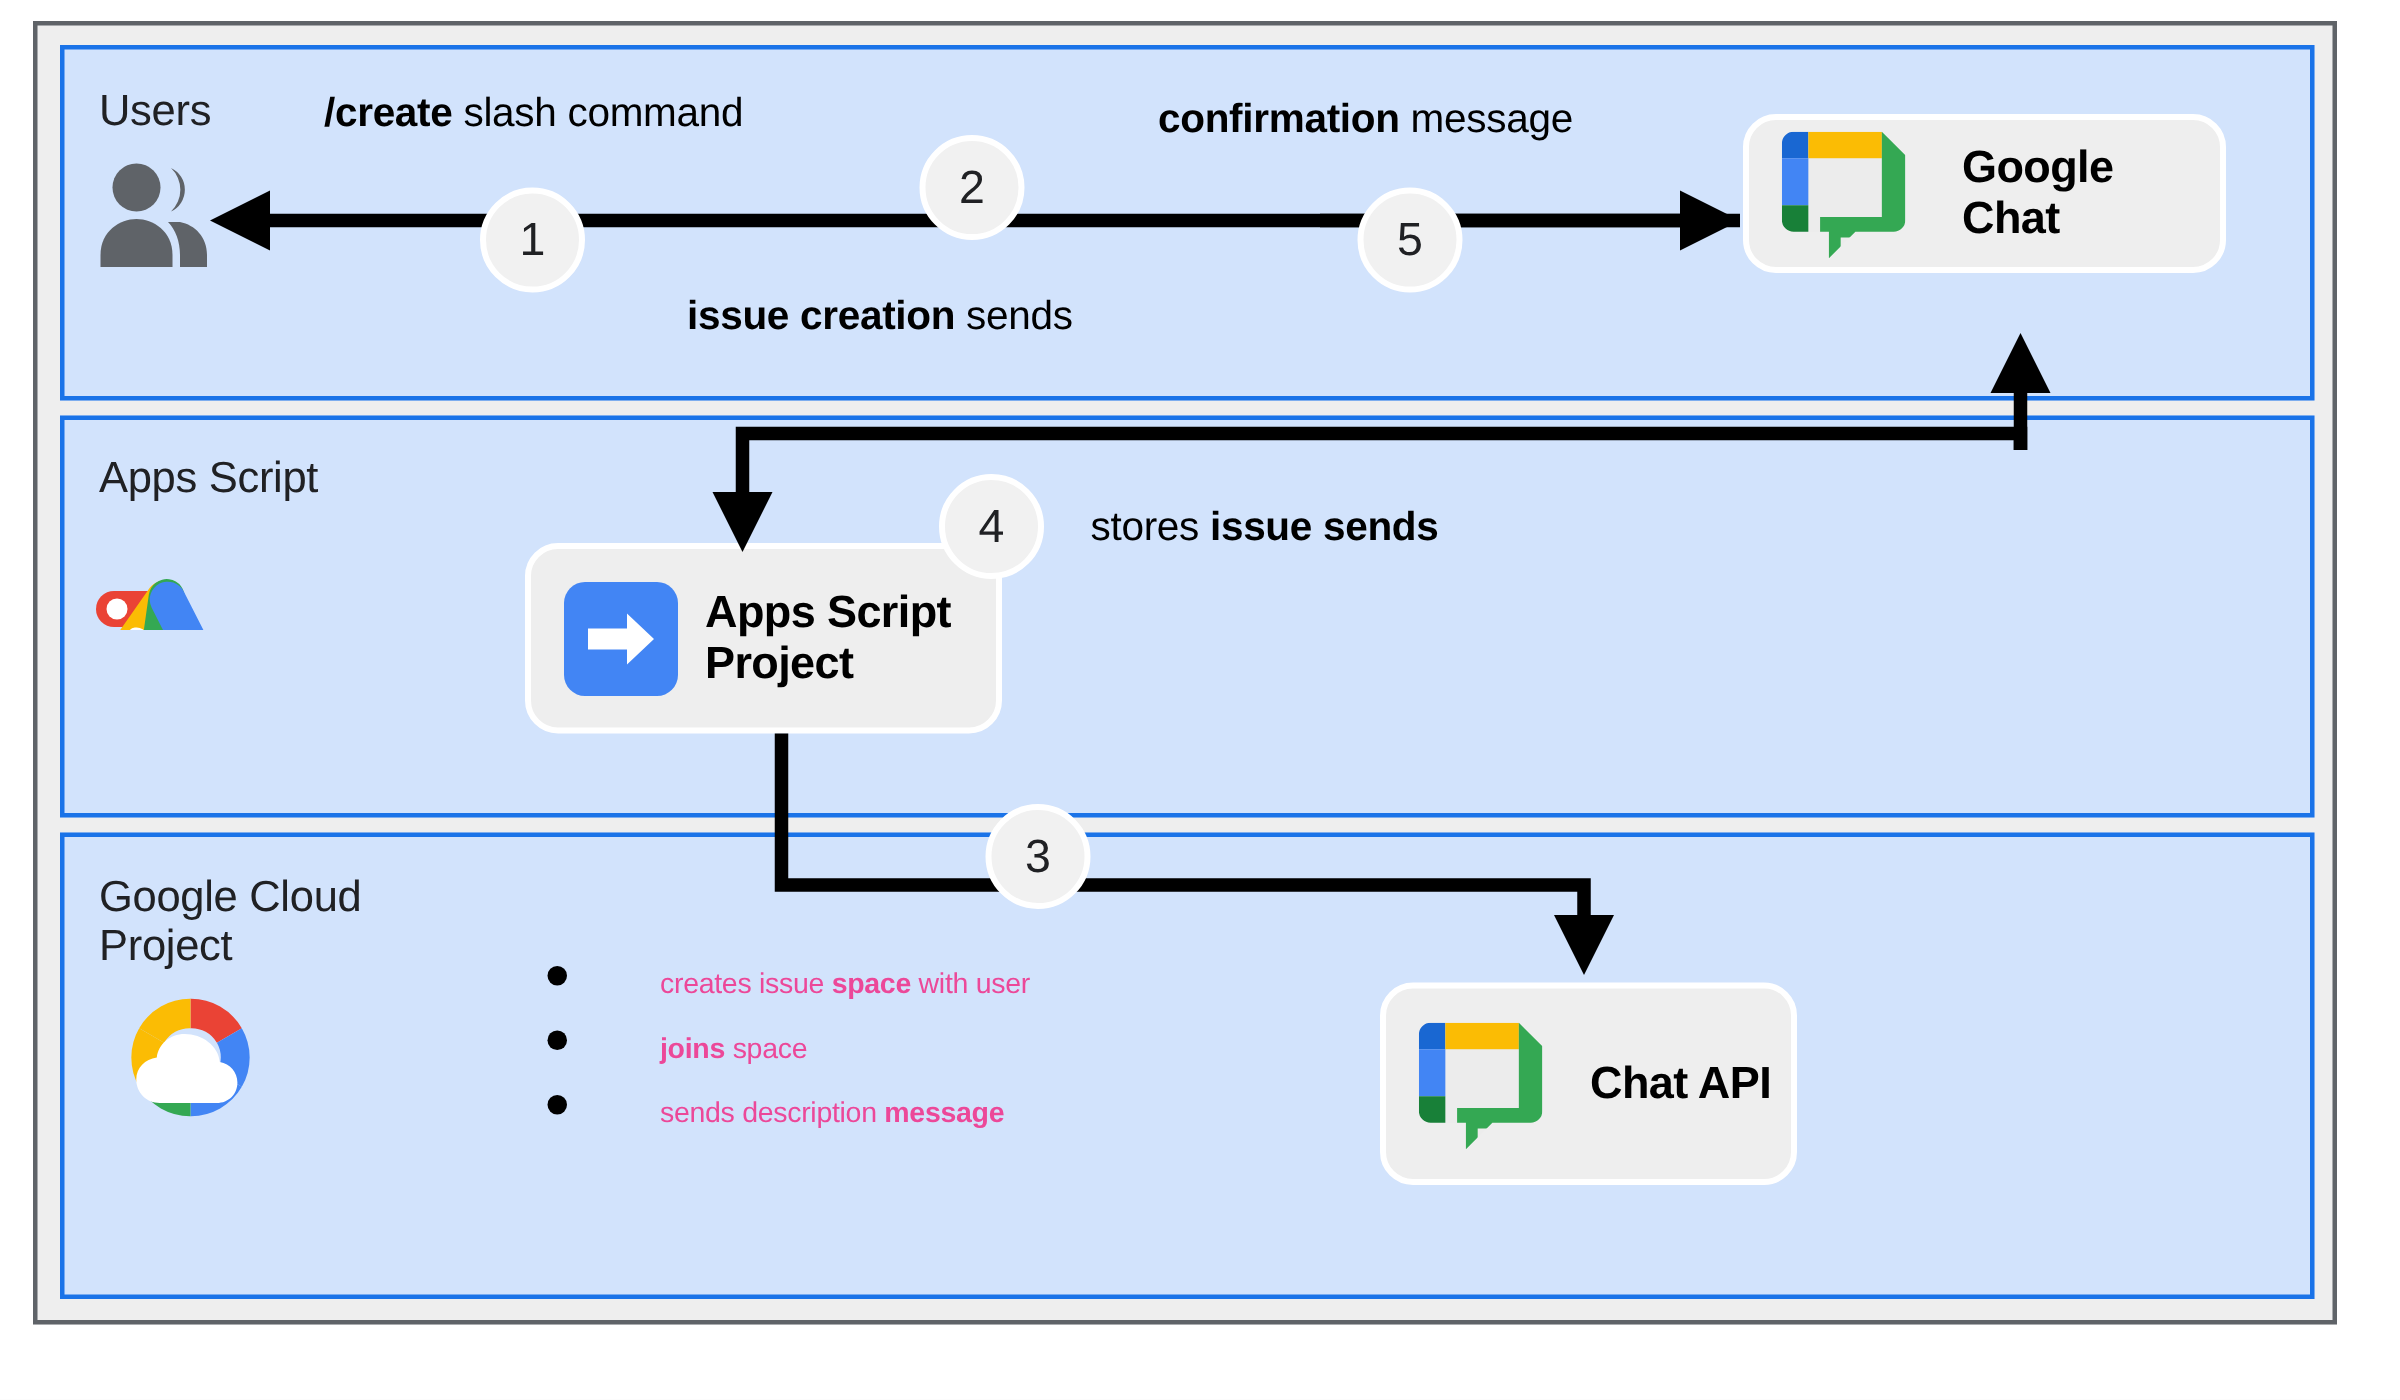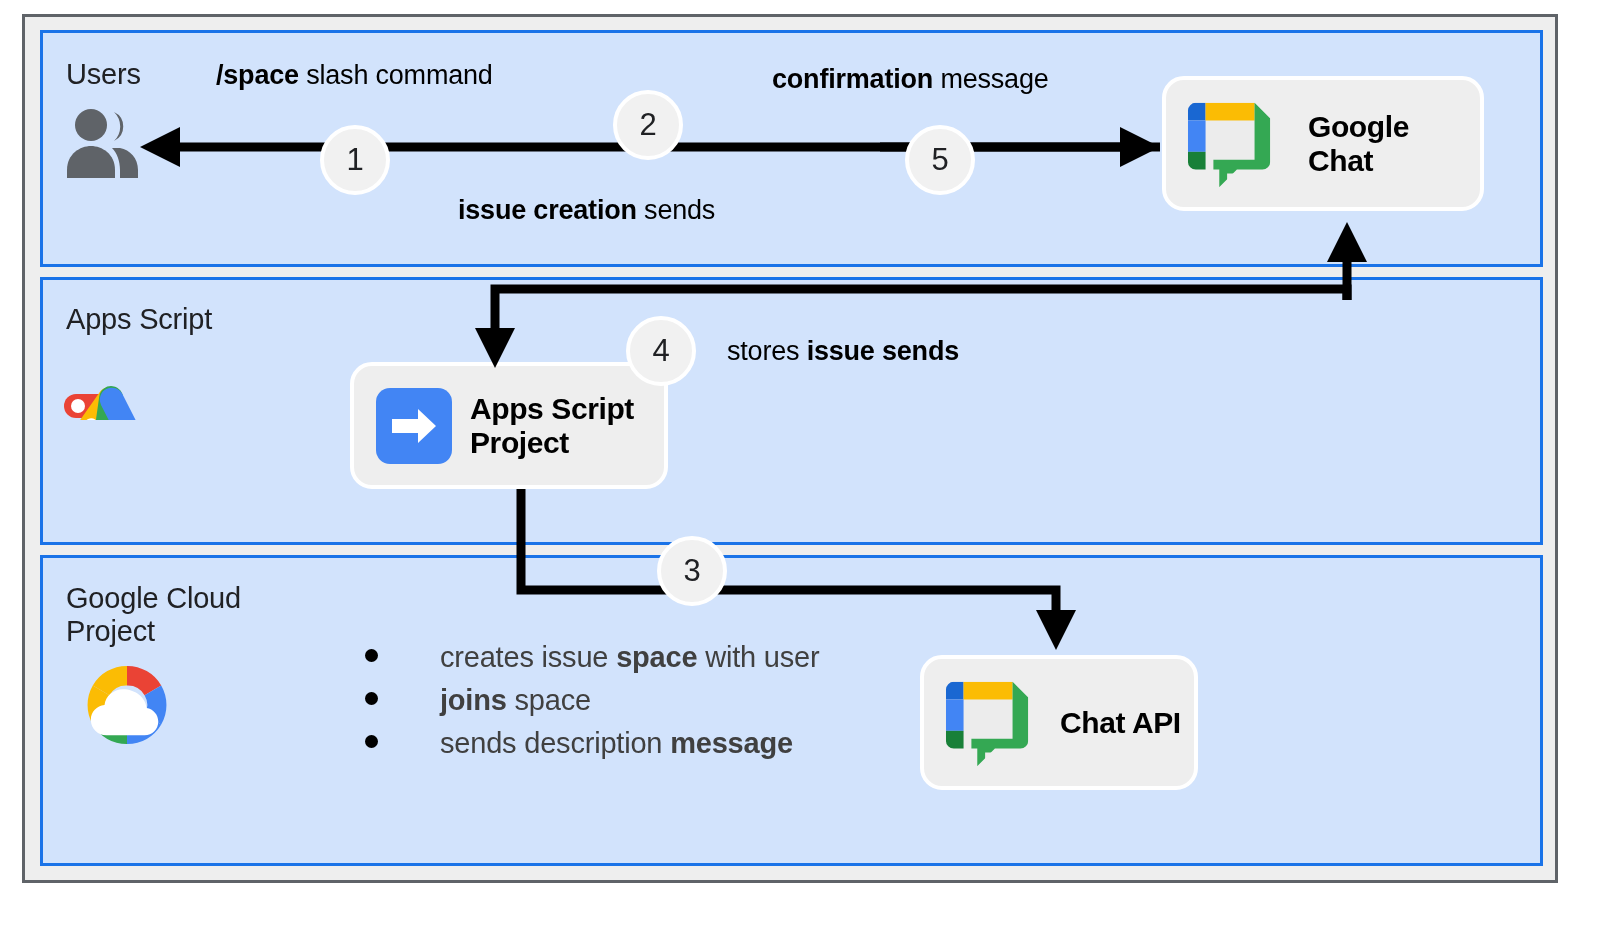--- a/index.html
+++ b/index.html
@@ -54,40 +54,40 @@
   }
   .caption b{font-weight:bold;}
 
   
   #bullets{position:absolute;left:365px;top:642px;}
   .bullet-row{display:flex;align-items:baseline;margin-bottom:13px;}
   .bullet-dot{
     width:13px;height:13px;border-radius:50%;background:#000;
     flex:0 0 13px;margin-right:62px;position:relative;top:-5px;
   }
-  .bullet-text{color:#404040;font-size:29px;line-height:30px;letter-spacing:-.2px;white-space:nowrap;}
+  .bullet-text{color:#ec4899;font-size:19px;line-height:30px;letter-spacing:-.2px;white-space:nowrap;}
   .bullet-text b{font-weight:bold;}
 </style>
 </head>
 <body>
 
 <div id="canvas">
   <div id="frame"></div>
 
   <div class="panel" id="panel-users"></div>
   <div class="panel-title" style="left:66px;top:58px;">Users</div>
 
   <svg style="position:absolute;left:62px;top:108px;" width="80" height="78" viewBox="0 0 80 78">
     <circle cx="29" cy="17" r="16" fill="#5f6368"></circle>
     <path d="M5 62 C5 46 18 38 29 38 C40 38 53 46 53 62 L53 70 L5 70 Z" fill="#5f6368"></path>
     <path d="M52 4 A16 16 0 0 1 52 33 A20 20 0 0 0 52 4 Z" fill="#5f6368"></path>
     <path d="M58 40 C68 42 76 50 76 62 L76 70 L58 70 L58 62 C58 53 55 45 50 40 Z" fill="#5f6368"></path>
   </svg>
 
-  <div class="card" id="card-google-chat" style="left:1162px;top:76px;width:322px;height:135px;padding-left:18px;">
+  <div class="card" id="card-google-chat" style="left:1162px;top:76px;width:322px;height:106px;padding-left:18px;">
     <svg width="98" height="98" viewBox="0 0 100 100">
       <defs>
           <clipPath id="gc1">
             <path d="M12 8 h60 l16 16 v44 a8 8 0 0 1 -8 8 h-26 l-18 18 v-18 h-24 a8 8 0 0 1 -8 -8 v-52 a8 8 0 0 1 8 -8 z"></path>
           </clipPath>
         </defs>
       <g clip-path="url(#gc1)">
         <rect x="0" y="0" width="100" height="100" fill="#ececec"></rect>
         <rect x="0" y="0" width="22" height="26" fill="#1967d2"></rect>
         <rect x="0" y="26" width="22" height="32" fill="#4285f4"></rect>
@@ -216,21 +216,21 @@
     <span>5</span>
   </div>
   <div class="step" style="left:626px;top:316px;">
     <span>4</span>
   </div>
   <div class="step" style="left:657px;top:536px;">
     <span>3</span>
   </div>
 
   <div class="caption" style="left:216px;top:60px;">
-    <b>/space</b><span> slash command</span>
+    <b>/create</b><span> slash command</span>
   </div>
 
   <div class="caption" style="left:772px;top:64px;">
     <b>confirmation</b><span> message</span>
   </div>
 
   <div class="caption" style="left:458px;top:195px;">
     <b>issue creation</b><span> sends</span>
   </div>
 

